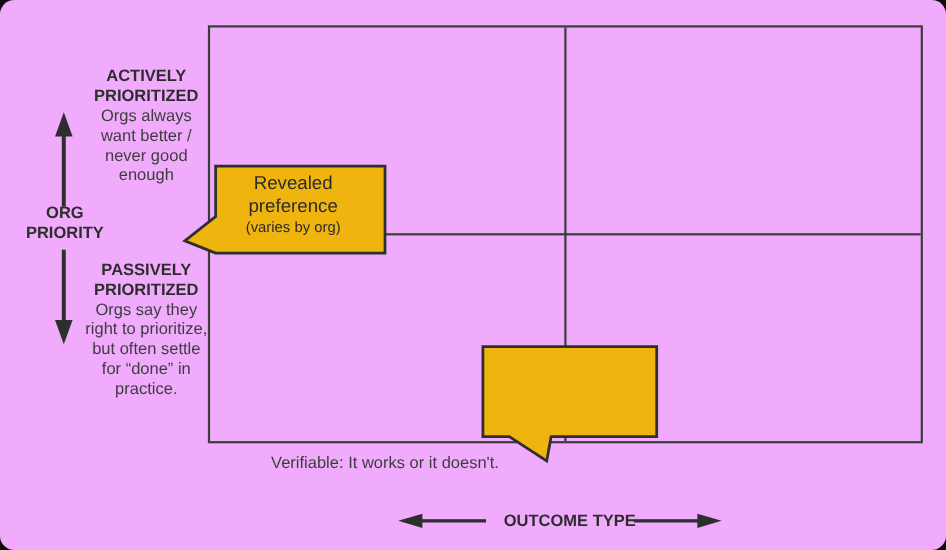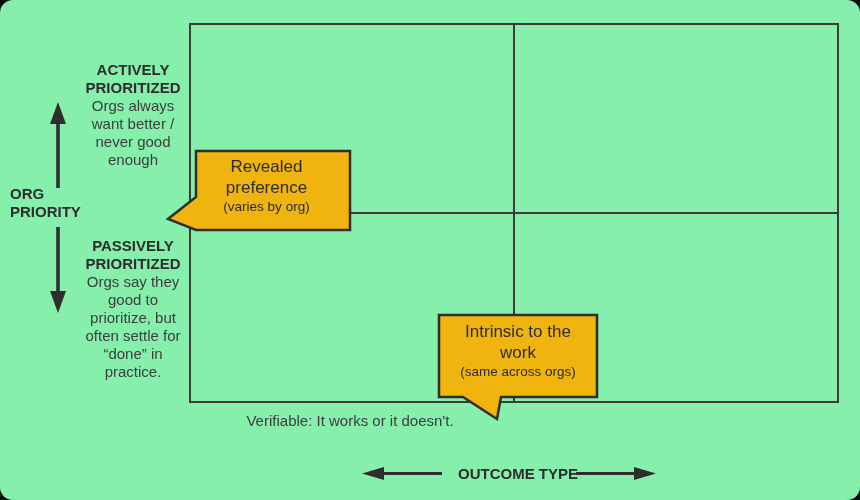--- a/index.html
+++ b/index.html
@@ -7,21 +7,21 @@
     padding: 0;
     background: #0c0c0c;
     width: 860px;
     height: 500px;
     font-family: "Liberation Sans", sans-serif;
   }
   .card {
     position: relative;
     width: 860px;
     height: 500px;
-    background: #86efac;
+    background: #f0abfc;
     border-radius: 13px;
     overflow: hidden;
   }
   .abs { position: absolute; }
 
   
   .grid {
     left: 189px; top: 23px;
     width: 650px; height: 380px;
     border: 2px solid #3b3b3b;
@@ -49,20 +49,21 @@
   }
   .axis-block .axis-title {
     font-weight: bold;
     color: #2d2d2d;
   }
   .block-active   { left: 77px; top: 61px;  width: 112px; }
   .block-passive  { left: 77px; top: 237px; width: 112px; }
 
   .y-axis-label {
     left: 10px; top: 185px; width: 98px;
+    text-align: center;
     font-weight: bold;
     font-size: 15px;
     line-height: 18px;
     color: #2d2d2d;
   }
 
   
   .block-definitive { left: 230px; top: 411px; width: 240px; }
   .block-divergent  { left: 536px; top: 411px; width: 280px; }
   .bottom-block {
@@ -124,38 +125,34 @@
     <rect x="16.2" y="22" width="3.6" height="66" fill="#2e2e2e"></rect>
 
     <rect x="16.2" y="127" width="3.6" height="66" fill="#2e2e2e"></rect>
     <polygon points="18,213 10,191 26,191" fill="#2e2e2e"></polygon>
   </svg>
 
   <div class="abs y-axis-label">ORG PRIORITY</div>
 
   <div class="abs axis-block block-passive">
     <div class="axis-title">PASSIVELY PRIORITIZED</div>
-    <div class="axis-desc">Orgs say they good to prioritize, but often settle for “done” in practice.</div>
+    <div class="axis-desc">Orgs say they right to prioritize, but often settle for “done” in practice.</div>
   </div>
 
   <svg class="abs" style="left:163px; top:148px;" width="192" height="86" viewBox="0 0 192 86">
     <path d="M 33 3 H 187 V 82 H 33 L 5 71 L 33 49 Z" fill="#f0b40e" stroke="#2e2e2e" stroke-width="2.5" stroke-linejoin="miter"></path>
   </svg>
   <div class="abs callout-text callout1-text">
     <div class="callout-title">Revealed preference</div>
     <div class="callout-subtitle">(varies by org)</div>
   </div>
 
   <svg class="abs" style="left:435px; top:312px;" width="172" height="112" viewBox="0 0 172 112">
     <path d="M 4 3 H 162 V 85 H 66 L 62 107 L 28 85 H 4 Z" fill="#f0b40e" stroke="#2e2e2e" stroke-width="2.5" stroke-linejoin="miter"></path>
   </svg>
-  <div class="abs callout-text callout2-text">
-    <div class="callout-title">Intrinsic to the work</div>
-    <div class="callout-subtitle">(same across orgs)</div>
-  </div>
 
   <div class="abs bottom-block block-definitive">
     <div class="axis-desc">Verifiable: It works or it doesn't.</div>
   </div>
 
 
   <svg class="abs" style="left:360px; top:466px;" width="82" height="15" viewBox="0 0 82 15">
     <rect x="20" y="6" width="62" height="3" fill="#2e2e2e"></rect>
     <polygon points="2,7.5 24,1 24,14" fill="#2e2e2e"></polygon>
   </svg>

